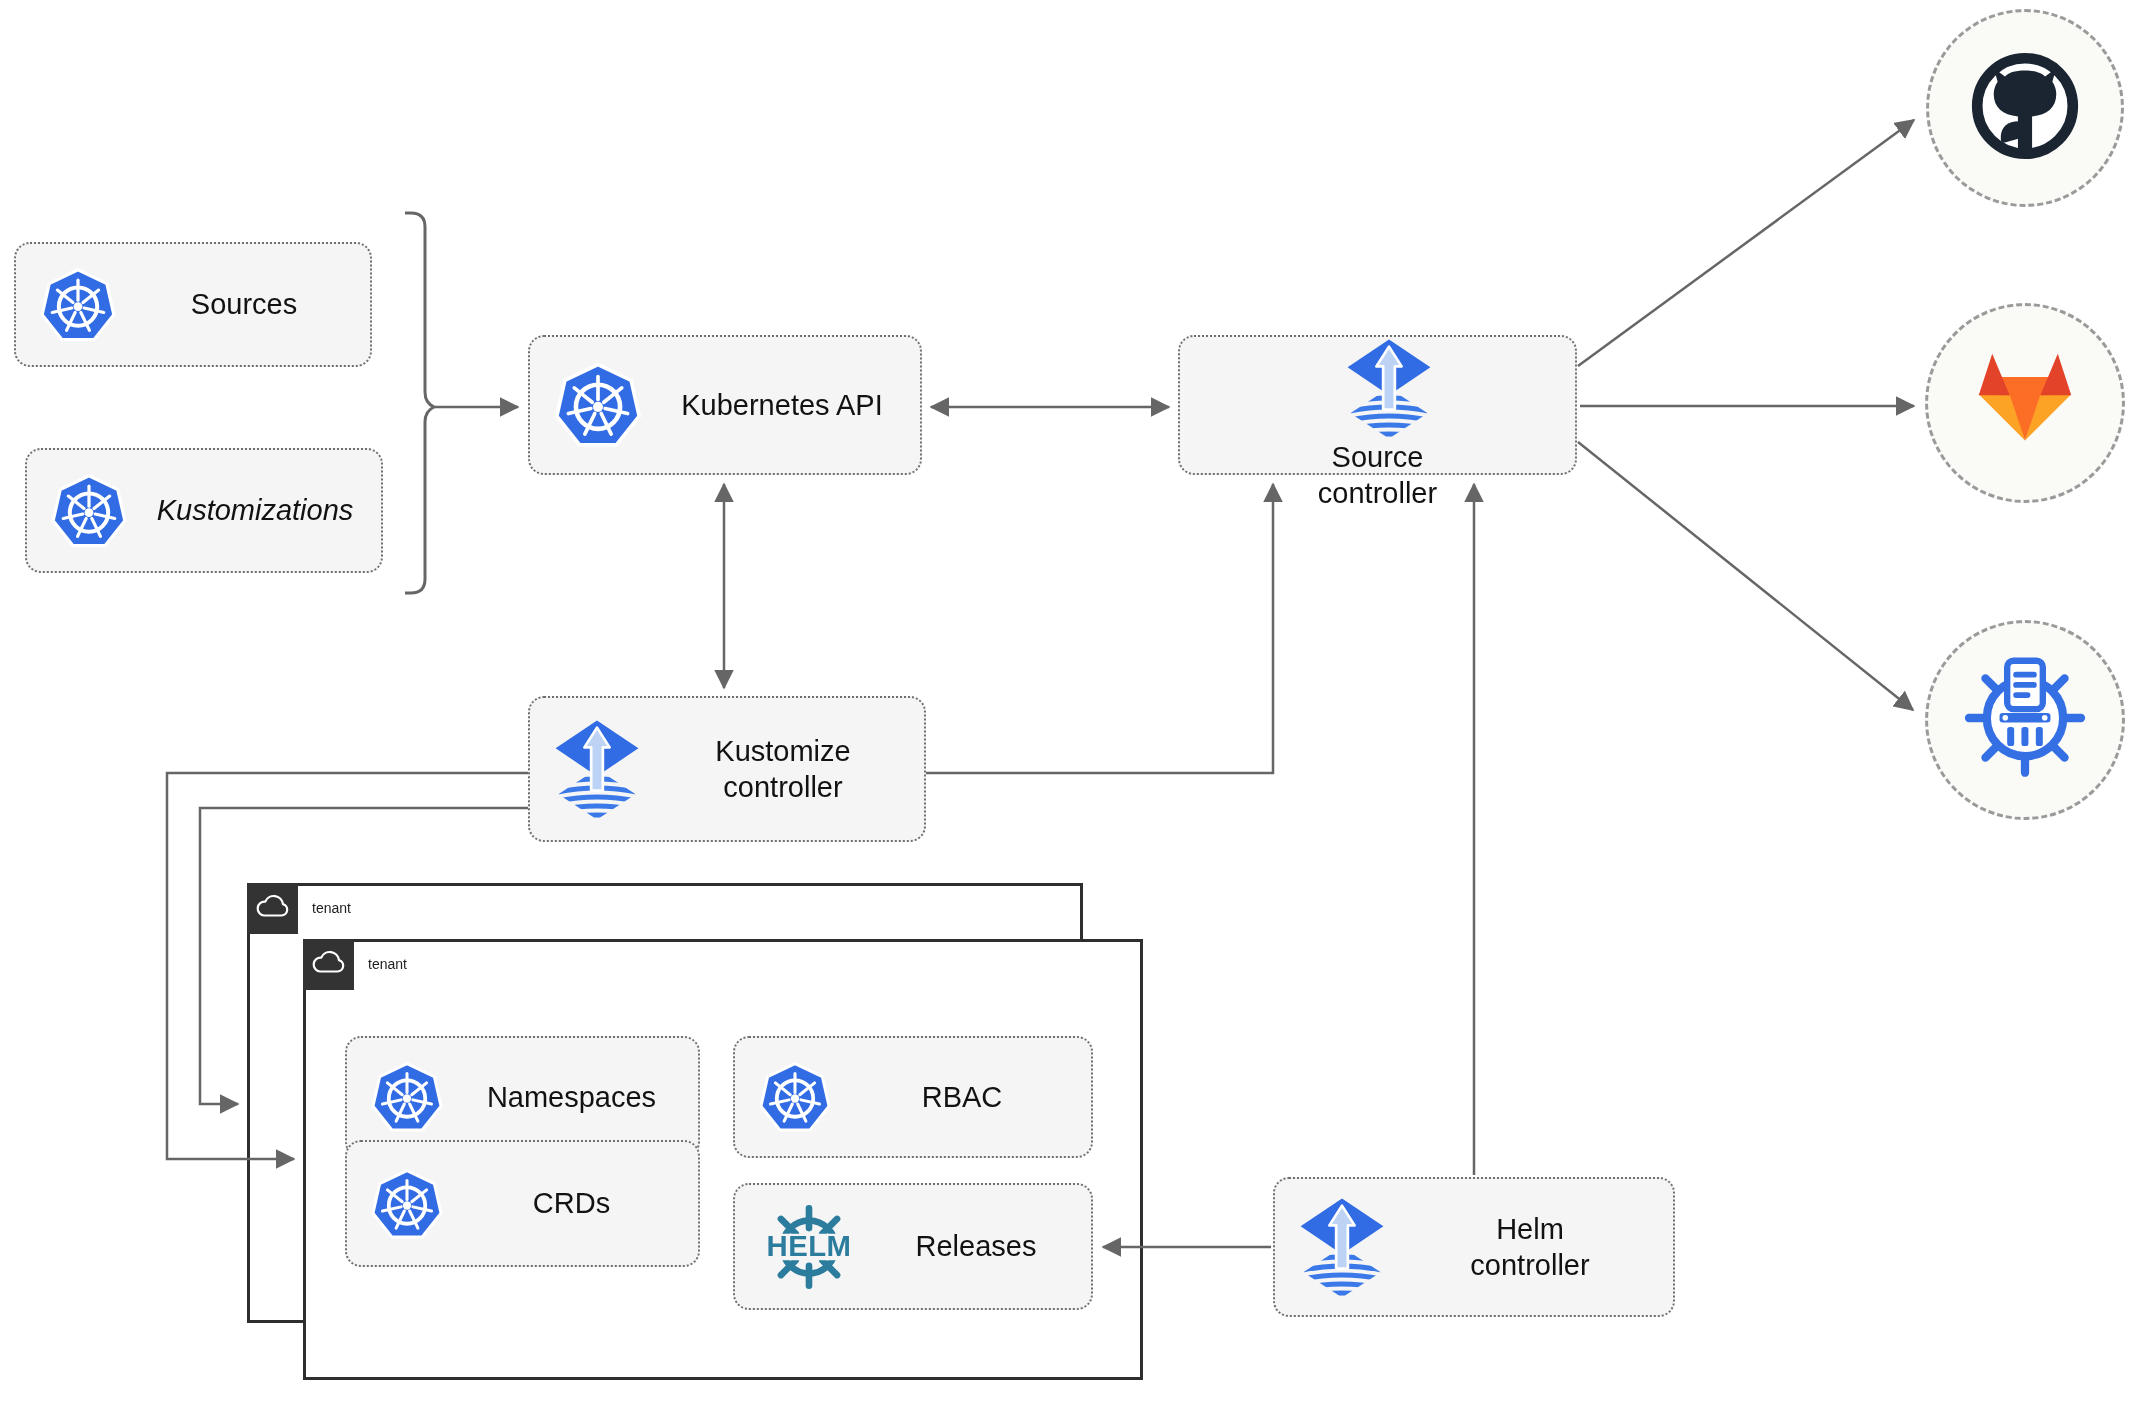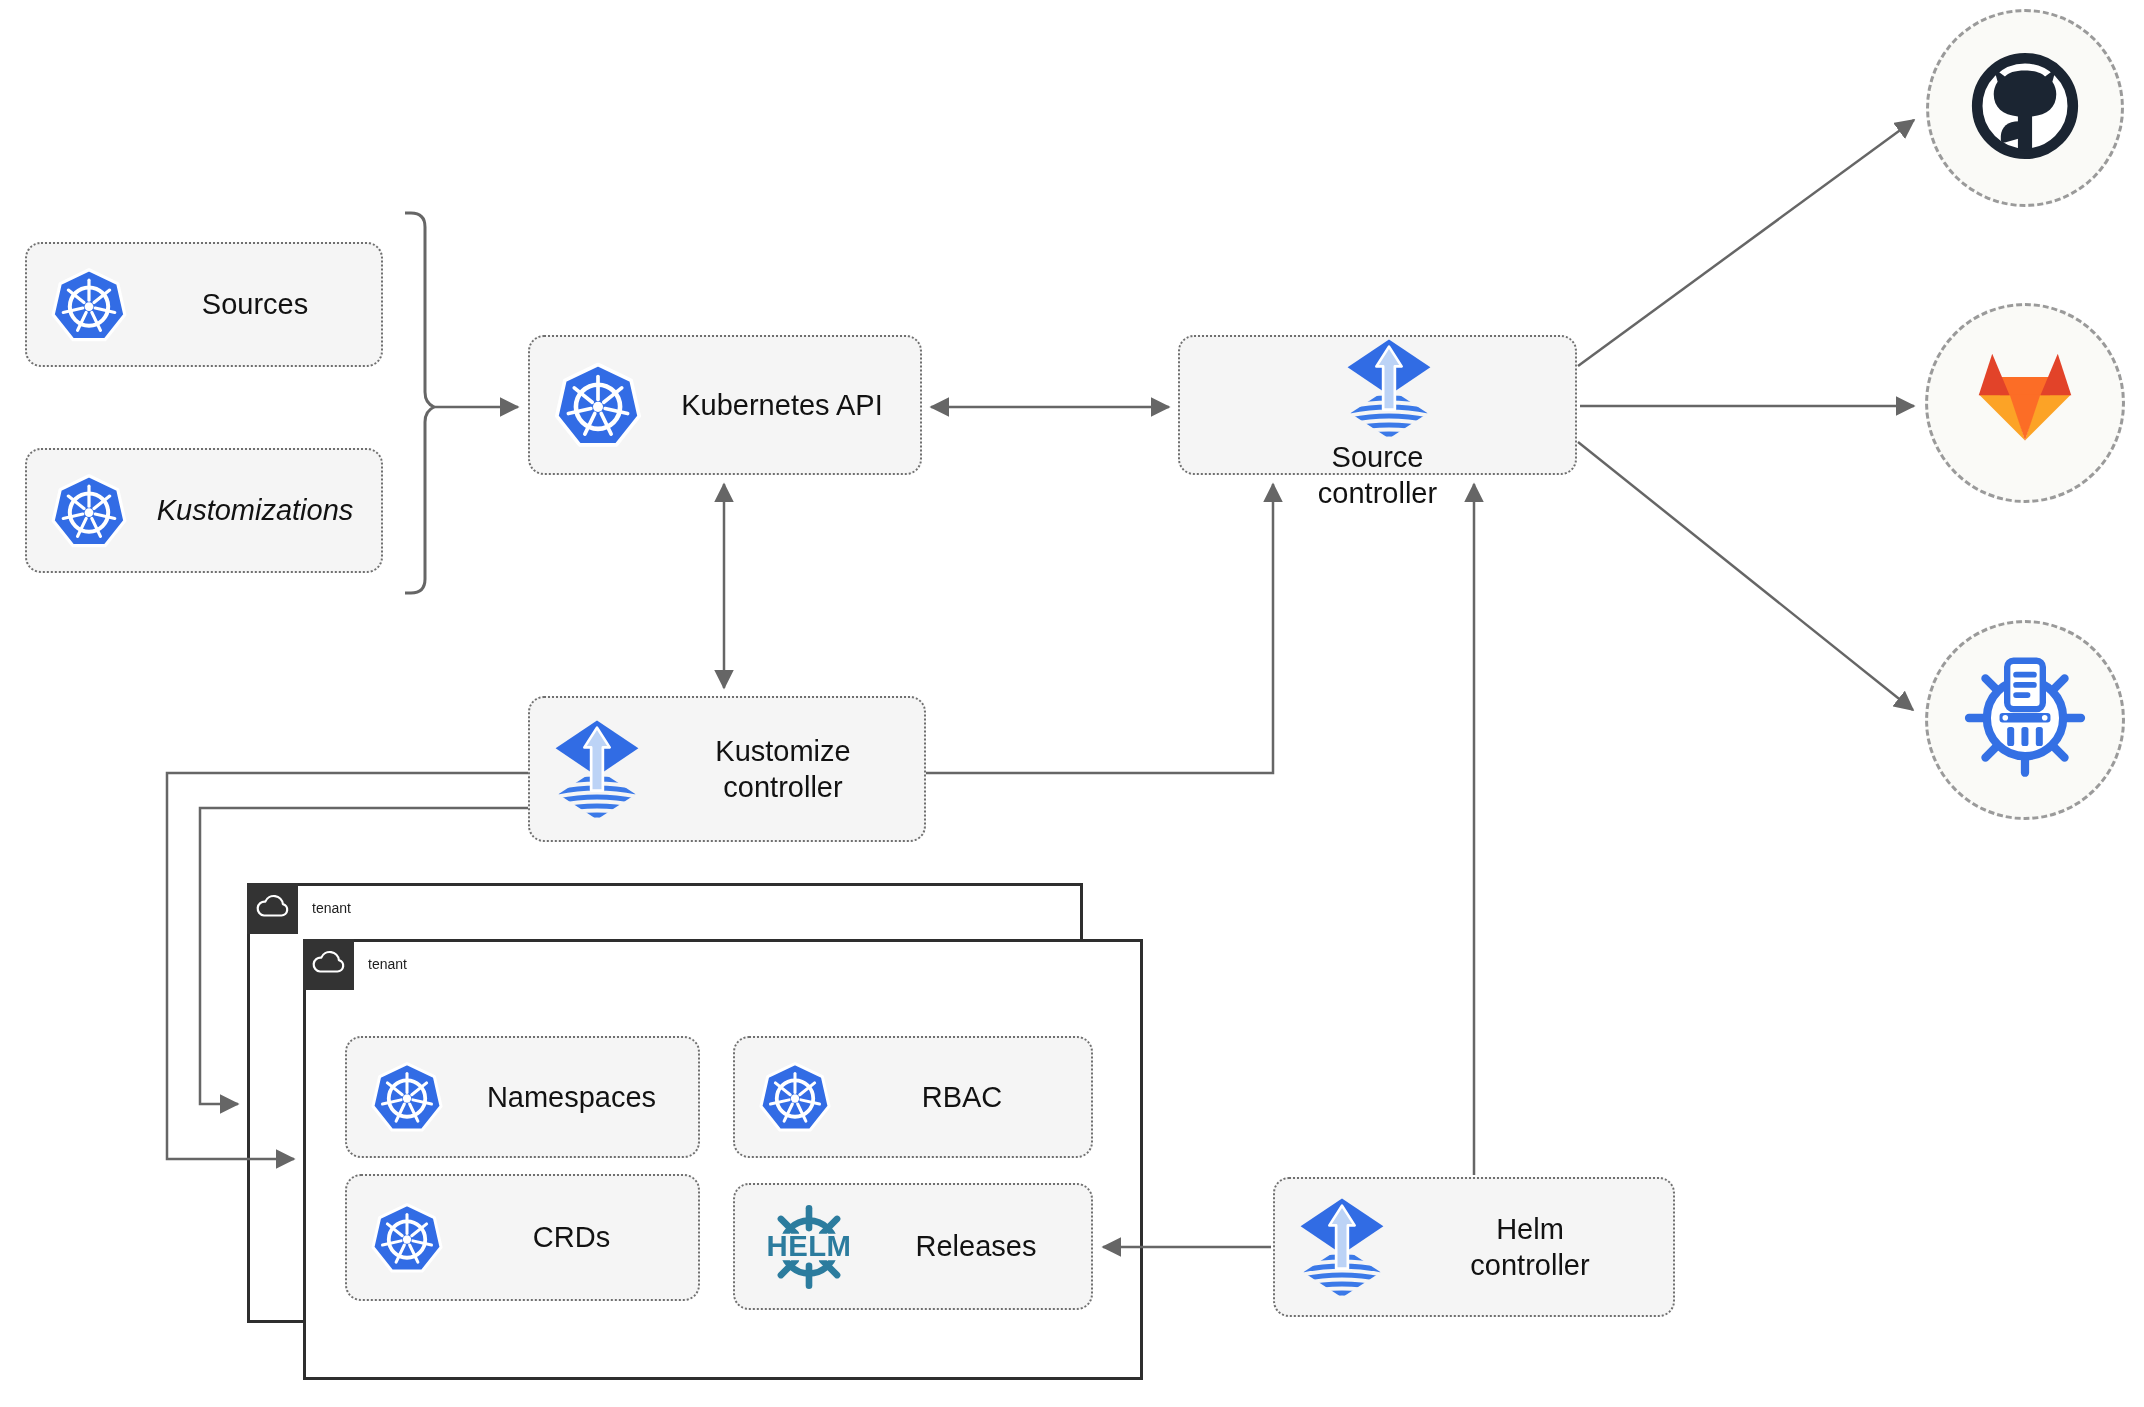--- a/index.html
+++ b/index.html
@@ -126,21 +126,21 @@
           <rect x="36" y="62" width="5.5" height="15" rx="2"></rect>
           <rect x="47.2" y="62" width="5.5" height="15" rx="2"></rect>
           <rect x="58.5" y="62" width="5.5" height="15" rx="2"></rect>
         </g>
       </symbol>
     </defs>
   </svg>
 
   <div class="boxes">
 
-    <div class="node" style="left:25px;top:242px;width:358px;height:125px;">
+    <div class="node" style="left:14px;top:242px;width:358px;height:125px;">
       <span class="icon">
         <svg width="80" height="80">
             <use href="#sym-k8s"></use>
           </svg>
         </span>
       <span class="lbl">
           <span>Sources</span>
         </span>
     </div>
 
@@ -234,21 +234,21 @@
       <span class="icon">
         <svg width="76" height="76">
             <use href="#sym-k8s"></use>
           </svg>
         </span>
       <span class="lbl">
           <span>RBAC</span>
         </span>
     </div>
 
-    <div class="node" style="left:345px;top:1174px;width:355px;height:127px;">
+    <div class="node" style="left:345px;top:1140px;width:355px;height:127px;">
       <span class="icon">
         <svg width="76" height="76">
             <use href="#sym-k8s"></use>
           </svg>
         </span>
       <span class="lbl">
           <span>CRDs</span>
         </span>
     </div>
 

